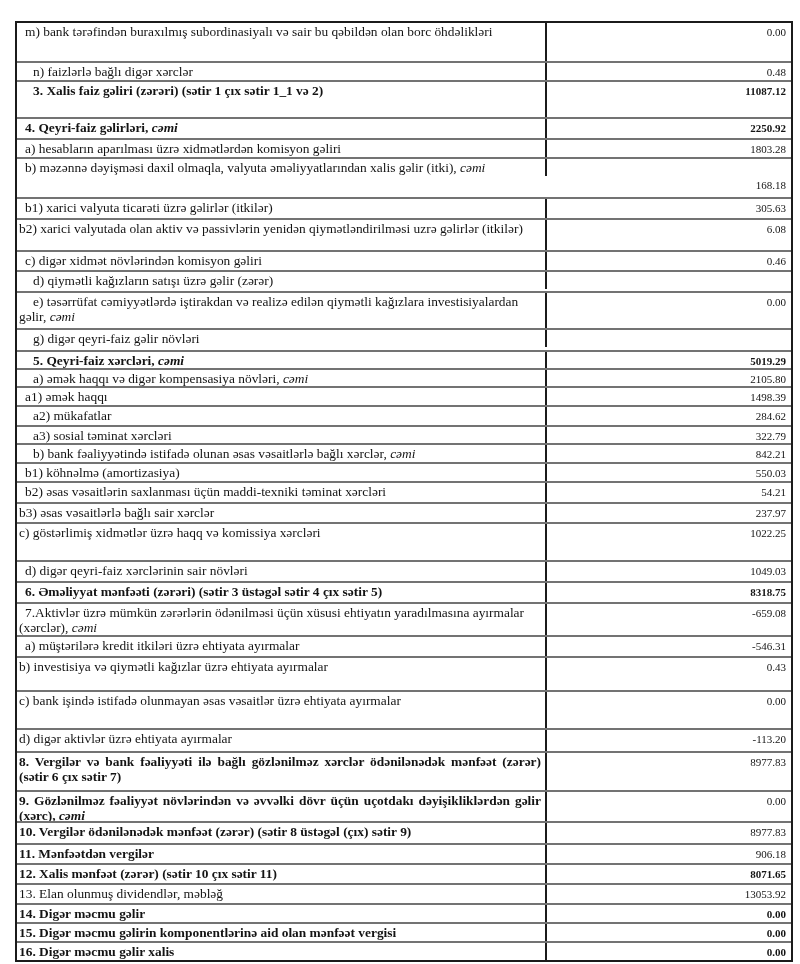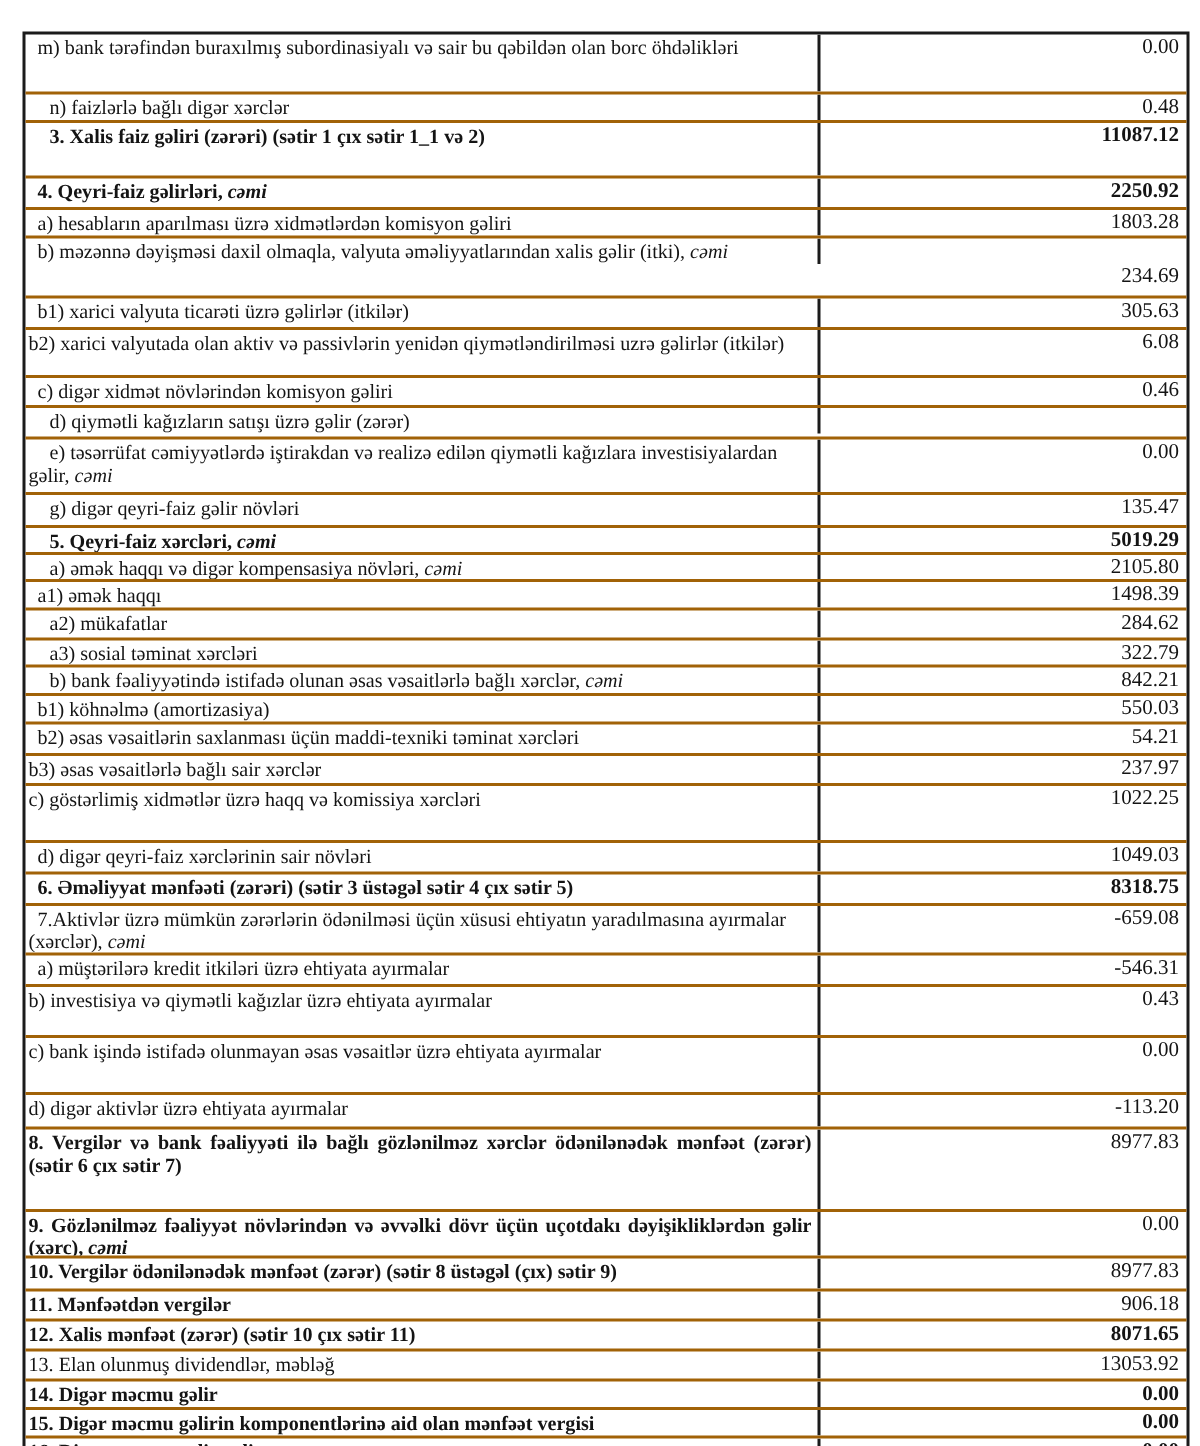--- a/index.html
+++ b/index.html
@@ -10,35 +10,35 @@
     -webkit-font-smoothing:antialiased;
   }
   .page{position:absolute;inset:0;background:#ffffff;}
   .tbl{
     position:absolute;left:15px;top:21px;width:778px;
     box-sizing:border-box;border:2px solid #1b1b1b;
     background:#ffffff;
   }
   .row{
     display:flex;box-sizing:border-box;
-    border-bottom:2px solid #a16207;
+    border-bottom:2px solid #737373;
     overflow:hidden;
   }
   .row:last-child{border-bottom:none;}
   .lc{
     width:530px;box-sizing:border-box;
     border-right:2px solid #1b1b1b;
     padding:2px 4px 0 2px;
     font-size:13.4px;line-height:14.6px;
     text-align:left;
   }
   .vc{
     flex:1;box-sizing:border-box;
     padding:2px 5px 0 2px;
-    font-size:14px;line-height:14.6px;
+    font-size:11px;line-height:14.6px;
     text-align:right;white-space:nowrap;
   }
   .b{font-weight:bold;}
   .j{text-align:justify;}
   .i1{text-indent:6px;}
   .i2{text-indent:14px;}
   .lc i{font-style:italic;}
 </style>
 </head>
 <body>
@@ -60,21 +60,21 @@
       <div class="row" style="height: 21px;">
         <div class="lc i1 b">4. Qeyri-faiz gəlirləri, <i>cəmi</i></div>
         <div class="vc b">2250.92</div>
       </div>
       <div class="row" style="height: 19px;">
         <div class="lc i1">a) hesabların aparılması üzrə xidmətlərdən komisyon gəliri</div>
         <div class="vc">1803.28</div>
       </div>
       <div class="row" style="height: 40px; flex-direction: column;">
         <div class="lc i1">b) məzənnə dəyişməsi daxil olmaqla, valyuta əməliyyatlarından xalis gəlir (itki), <i>cəmi</i></div>
-        <div class="vc">234.69</div>
+        <div class="vc">168.18</div>
       </div>
       <div class="row" style="height: 21px;">
         <div class="lc i1">b1) xarici valyuta ticarəti üzrə gəlirlər (itkilər)</div>
         <div class="vc">305.63</div>
       </div>
       <div class="row" style="height: 32px;">
         <div class="lc i0">b2) xarici valyutada olan aktiv və passivlərin yenidən qiymətləndirilməsi uzrə gəlirlər (itkilər)</div>
         <div class="vc">6.08</div>
       </div>
       <div class="row" style="height: 20px; justify-content: flex-end;">
@@ -82,21 +82,21 @@
         <div class="vc">0.46</div>
       </div>
       <div class="row" style="height: 21px; flex-direction: column;">
         <div class="lc i2">d) qiymətli kağızların satışı üzrə gəlir (zərər)</div>
         <div class="vc">0.00</div>
       </div>
       <div class="row" style="height: 37px;">
         <div class="lc i2">e) təsərrüfat cəmiyyətlərdə iştirakdan və realizə edilən qiymətli kağızlara investisiyalardan gəlir, <i>cəmi</i></div>
         <div class="vc">0.00</div>
       </div>
-      <div class="row" style="height: 22px;">
+      <div class="row" style="height: 22px; flex-direction: column;">
         <div class="lc i2">g) digər qeyri-faiz gəlir növləri</div>
         <div class="vc">135.47</div>
       </div>
       <div class="row" style="height: 18px;">
         <div class="lc i2 b">5. Qeyri-faiz xərcləri, <i>cəmi</i></div>
         <div class="vc b">5019.29</div>
       </div>
       <div class="row" style="height: 18px;">
         <div class="lc i2">a) əmək haqqı və digər kompensasiya növləri, <i>cəmi</i></div>
         <div class="vc">2105.80</div>
@@ -154,21 +154,21 @@
         <div class="vc">0.43</div>
       </div>
       <div class="row" style="height: 38px;">
         <div class="lc i0">c) bank işində istifadə olunmayan əsas vəsaitlər üzrə ehtiyata ayırmalar</div>
         <div class="vc">0.00</div>
       </div>
       <div class="row" style="height: 23px;">
         <div class="lc i0">d) digər aktivlər üzrə ehtiyata ayırmalar</div>
         <div class="vc">-113.20</div>
       </div>
-      <div class="row" style="height: 55px;">
+      <div class="row" style="height: 39px;">
         <div class="lc i0 b j">8. Vergilər və bank fəaliyyəti ilə bağlı gözlənilməz xərclər ödənilənədək mənfəət (zərər) (sətir 6 çıx sətir 7)</div>
         <div class="vc">8977.83</div>
       </div>
       <div class="row" style="height: 31px;">
         <div class="lc i0 b j">9. Gözlənilməz fəaliyyət növlərindən və əvvəlki dövr üçün uçotdakı dəyişikliklərdən gəlir (xərc), <i>cəmi</i></div>
         <div class="vc">0.00</div>
       </div>
       <div class="row" style="height: 22px;">
         <div class="lc i0 b">10. Vergilər ödənilənədək mənfəət (zərər) (sətir 8 üstəgəl (çıx) sətir 9)</div>
         <div class="vc">8977.83</div>

